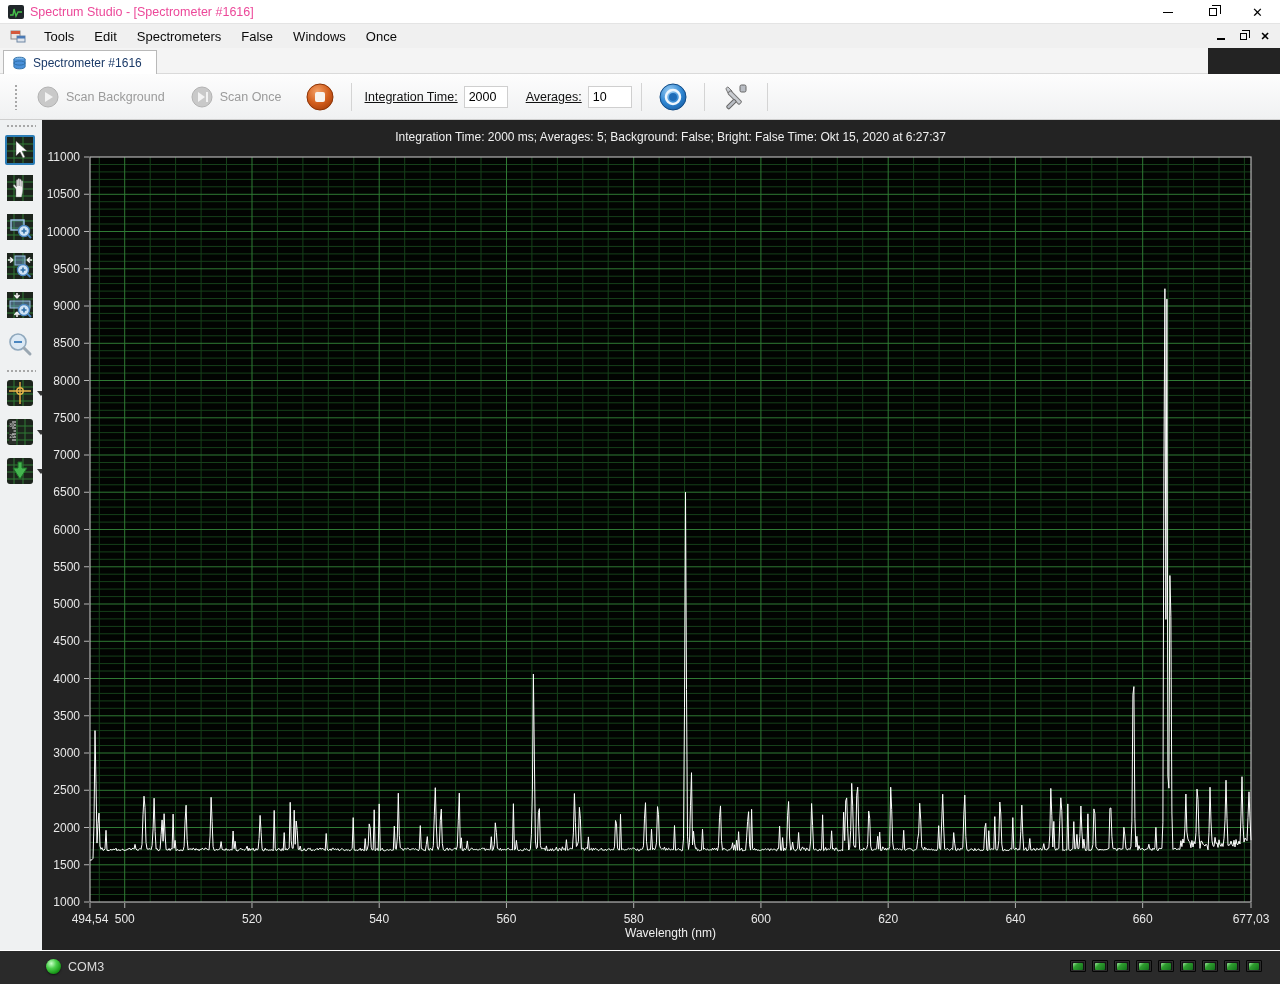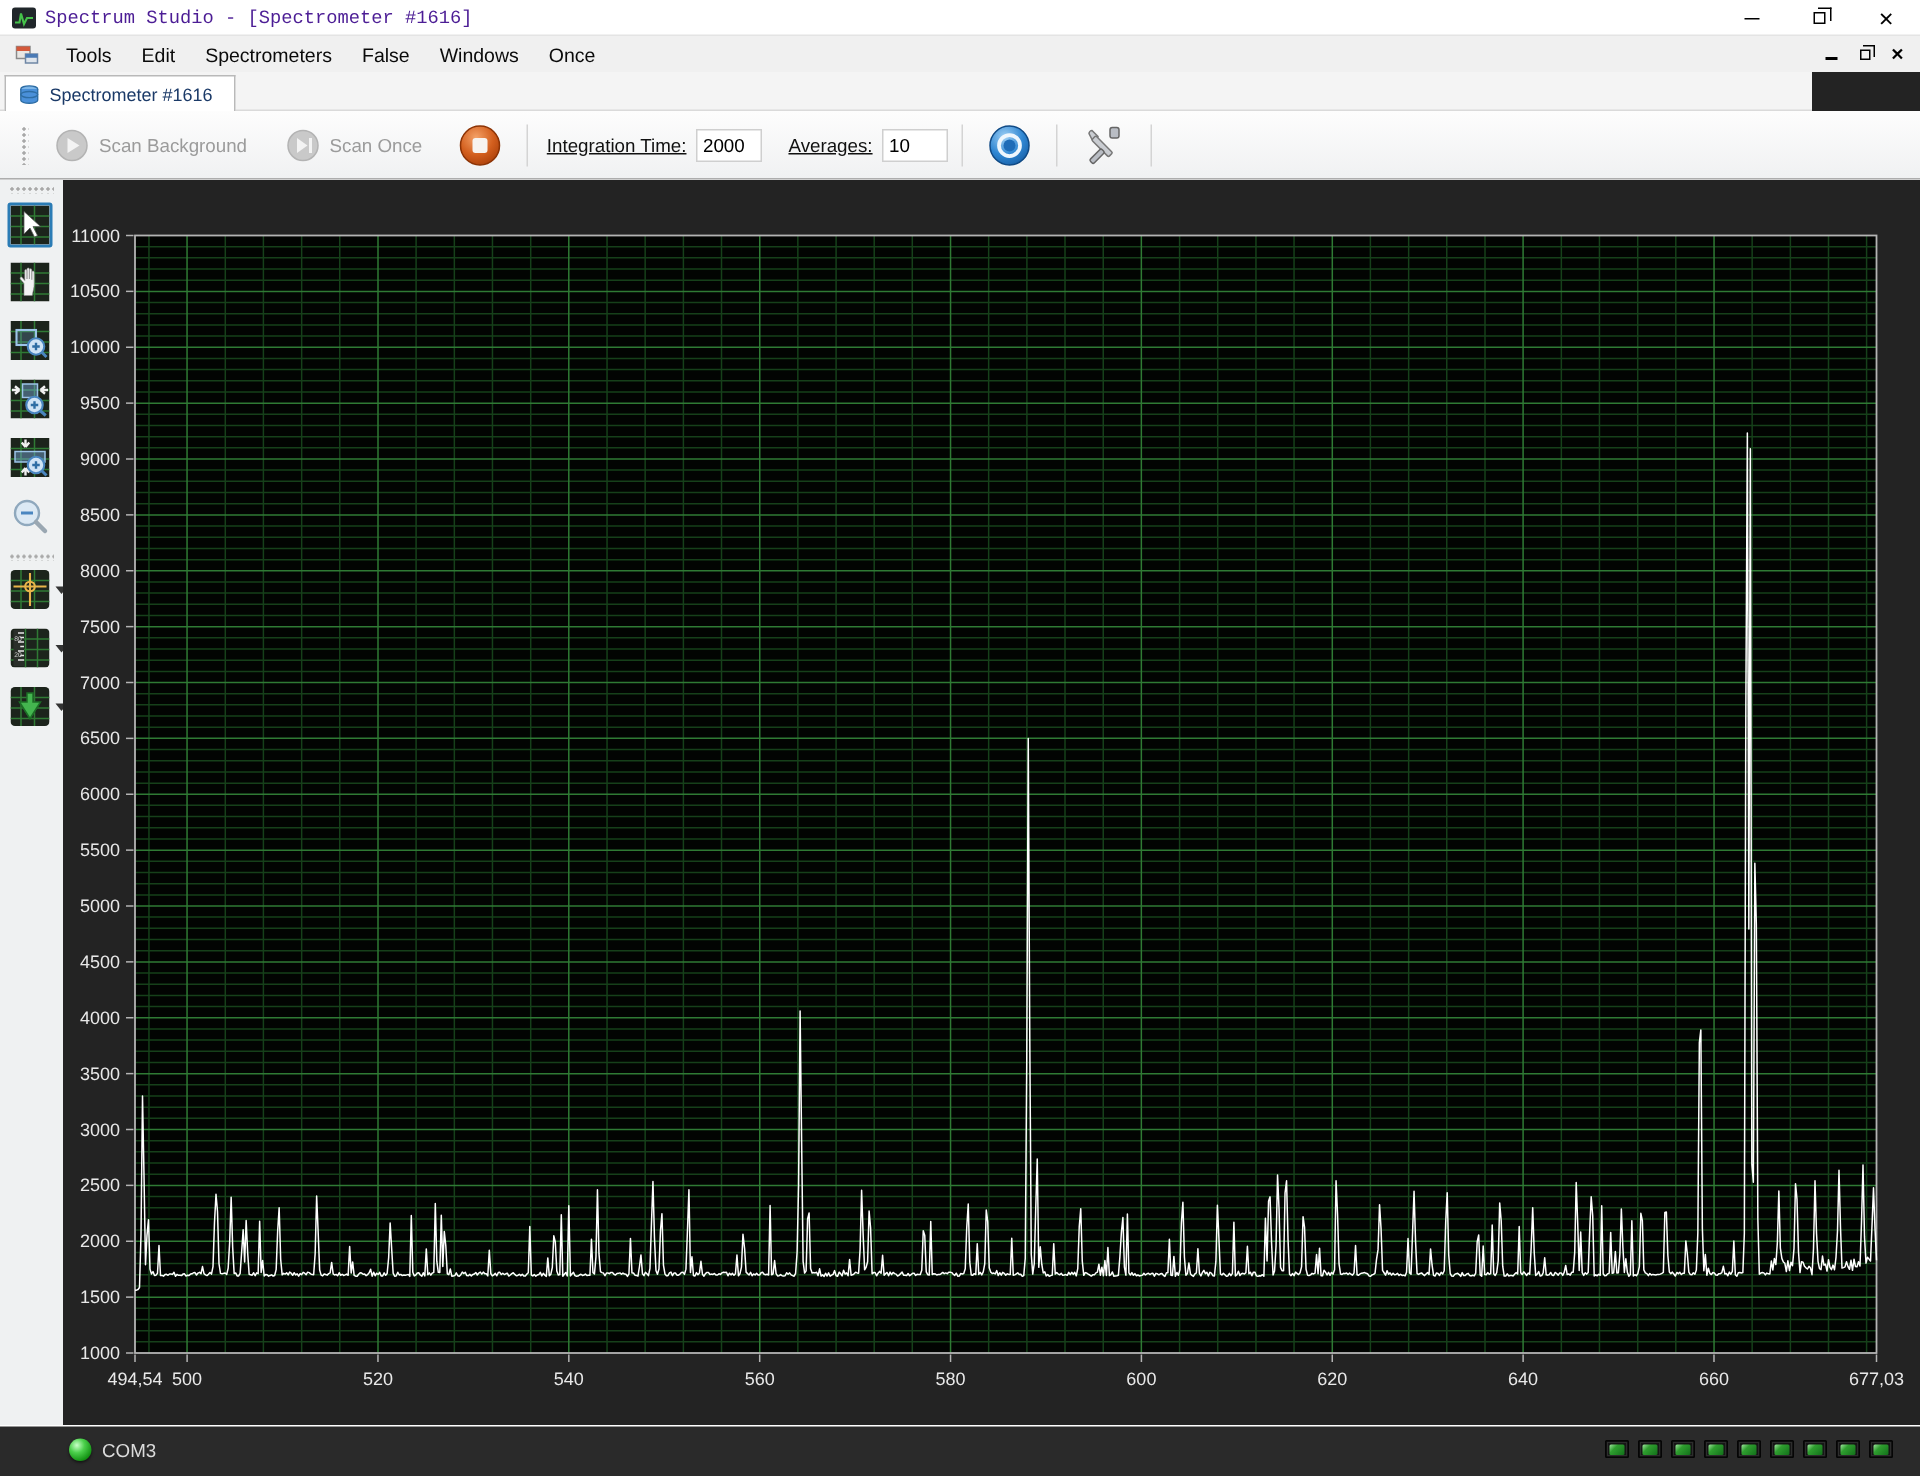--- a/index.html
+++ b/index.html
@@ -2,21 +2,21 @@
 <html><head>
 <meta charset="utf-8">
 <style>
   * { margin:0; padding:0; box-sizing:border-box; }
   html,body { width:1280px; height:984px; overflow:hidden; }
   body { font-family:"Liberation Sans", sans-serif; background:#232323; position:relative; }
 
   
   .titlebar { position:absolute; left:0; top:0; width:1280px; height:24px; background:#ffffff; display:flex; align-items:center; border-bottom:1px solid #e4e4e4; }
   .titlebar .app-icon { width:16px; height:16px; margin:0 6px 0 8px; }
-  .titlebar .title-text { font-size:12.5px; color:#4c1d95;font-family:Liberation Mono, monospace; }
+  .titlebar .title-text { font-size:12.5px; color:#ec4899; }
   .win-controls { position:absolute; right:0; top:0; height:24px; display:flex; }
   .win-btn { width:45px; height:24px; display:flex; align-items:center; justify-content:center; color:#000; font-size:12px; cursor:default; }
   .glyph-min { width:10px; height:1px; background:#000; display:inline-block; }
   .glyph-restore { width:8px; height:8px; border:1px solid #000; position:relative; display:inline-block; background:#fff; }
   .glyph-restore:before { content:""; position:absolute; left:2px; top:-4px; width:8px; height:8px; border:1px solid #000; border-left:none; border-bottom:none; }
   .glyph-close { font-size:13px; line-height:1; }
 
   
   .menubar { position:absolute; left:0; top:24px; width:1280px; height:24px; background:#f0f0f0; display:flex; align-items:center; }
   .menubar .mdi-icon { width:16px; height:16px; margin:0 8px 0 10px; }
@@ -322,20 +322,21 @@
           <path d="M0 7h26M0 14h26M0 21h26M7 0v26M16 0v26"></path>
         </g>
       <path d="M13 5 V13 H18 L13 21 L8 13 H13Z" fill="#3fae4a" stroke="#1c6e26" stroke-width="1" transform="rotate(0 13 13)"></path>
       <polygon points="6,10 13,21 20,10 15,10 15,4 11,4 11,10" fill="#44b54f" stroke="#1c6e26"></polygon>
     </svg>
     <span class="dd-arrow"></span>
   </div>
 </div>
 
 <div class="chart-panel">
+  <div class="chart-title">Integration Time: 2000 ms; Averages: 5; Background: False; Bright: False Time: Okt 15, 2020 at 6:27:37</div>
   <svg id="plot-svg" width="1238" height="830">
       <rect x="48" y="37" width="1161" height="745" fill="#020402"></rect>
       <path d="M48 774.5H1209M48 767.1H1209M48 759.6H1209M48 752.2H1209M48 737.3H1209M48 729.9H1209M48 722.4H1209M48 715.0H1209M48 700.0H1209M48 692.6H1209M48 685.1H1209M48 677.7H1209M48 662.8H1209M48 655.4H1209M48 647.9H1209M48 640.5H1209M48 625.5H1209M48 618.1H1209M48 610.6H1209M48 603.2H1209M48 588.3H1209M48 580.9H1209M48 573.4H1209M48 566.0H1209M48 551.0H1209M48 543.6H1209M48 536.1H1209M48 528.7H1209M48 513.8H1209M48 506.4H1209M48 498.9H1209M48 491.4H1209M48 476.6H1209M48 469.1H1209M48 461.6H1209M48 454.2H1209M48 439.3H1209M48 431.9H1209M48 424.4H1209M48 416.9H1209M48 402.1H1209M48 394.6H1209M48 387.1H1209M48 379.7H1209M48 364.8H1209M48 357.4H1209M48 349.9H1209M48 342.5H1209M48 327.6H1209M48 320.1H1209M48 312.6H1209M48 305.2H1209M48 290.3H1209M48 282.8H1209M48 275.4H1209M48 268.0H1209M48 253.1H1209M48 245.6H1209M48 238.1H1209M48 230.7H1209M48 215.8H1209M48 208.4H1209M48 200.9H1209M48 193.4H1209M48 178.5H1209M48 171.1H1209M48 163.6H1209M48 156.2H1209M48 141.3H1209M48 133.9H1209M48 126.4H1209M48 119.0H1209M48 104.0H1209M48 96.6H1209M48 89.1H1209M48 81.7H1209M48 66.8H1209M48 59.4H1209M48 51.9H1209M48 44.5H1209M57.3 37V782M108.2 37V782M133.6 37V782M159.1 37V782M184.5 37V782M235.4 37V782M260.9 37V782M286.3 37V782M311.8 37V782M362.7 37V782M388.1 37V782M413.6 37V782M439.0 37V782M489.9 37V782M515.4 37V782M540.8 37V782M566.2 37V782M617.1 37V782M642.6 37V782M668.0 37V782M693.5 37V782M744.4 37V782M769.8 37V782M795.3 37V782M820.7 37V782M871.6 37V782M897.1 37V782M922.5 37V782M948.0 37V782M998.9 37V782M1024.3 37V782M1049.8 37V782M1075.2 37V782M1126.1 37V782M1151.6 37V782M1177.0 37V782M1202.4 37V782" stroke="#16401a" stroke-width="1" fill="none"></path>
       <path d="M48 744.8H1209M48 707.5H1209M48 670.3H1209M48 633.0H1209M48 595.8H1209M48 558.5H1209M48 521.3H1209M48 484.0H1209M48 446.8H1209M48 409.5H1209M48 372.2H1209M48 335.0H1209M48 297.8H1209M48 260.5H1209M48 223.3H1209M48 186.0H1209M48 148.8H1209M48 111.5H1209M48 74.3H1209M82.7 37V782M210.0 37V782M337.2 37V782M464.5 37V782M591.7 37V782M718.9 37V782M846.2 37V782M973.4 37V782M1100.7 37V782" stroke="#2f7a34" stroke-width="1" fill="none"></path>
       <rect x="48" y="37" width="1161" height="745" fill="none" stroke="#b4b4b4" stroke-width="1.2"></rect>
       <line x1="42" y1="782" x2="47" y2="782" stroke="#b4b4b4" stroke-width="1"></line>
       <text x="38" y="786" fill="#e8e8e8" font-size="12" text-anchor="end" font-family="'Liberation Sans',sans-serif">1000</text>
       <line x1="42" y1="744.75" x2="47" y2="744.75" stroke="#b4b4b4" stroke-width="1"></line>
       <text x="38" y="748.75" fill="#e8e8e8" font-size="12" text-anchor="end" font-family="'Liberation Sans',sans-serif">1500</text>
       <line x1="42" y1="707.5" x2="47" y2="707.5" stroke="#b4b4b4" stroke-width="1"></line>
@@ -393,20 +394,21 @@
       <line x1="846.175571264179" y1="783" x2="846.175571264179" y2="788" stroke="#b4b4b4" stroke-width="1"></line>
       <text x="846.175571264179" y="803" fill="#e8e8e8" font-size="12" text-anchor="middle" font-family="'Liberation Sans',sans-serif">620</text>
       <line x1="973.415420023015" y1="783" x2="973.415420023015" y2="788" stroke="#b4b4b4" stroke-width="1"></line>
       <text x="973.415420023015" y="803" fill="#e8e8e8" font-size="12" text-anchor="middle" font-family="'Liberation Sans',sans-serif">640</text>
       <line x1="1100.6552687818512" y1="783" x2="1100.6552687818512" y2="788" stroke="#b4b4b4" stroke-width="1"></line>
       <text x="1100.6552687818512" y="803" fill="#e8e8e8" font-size="12" text-anchor="middle" font-family="'Liberation Sans',sans-serif">660</text>
       <line x1="1209" y1="783" x2="1209" y2="788" stroke="#b4b4b4" stroke-width="1"></line>
       <text x="1209" y="803" fill="#e8e8e8" font-size="12" text-anchor="middle" font-family="'Liberation Sans',sans-serif">677,03</text>
       <polyline points="48.0,740.1 49.0,740.1 50.0,739.7 51.0,738.3 52.0,703.0 53.0,610.6 54.0,663.8 55.0,723.1 56.0,703.6 57.0,693.1 58.0,726.1 59.0,729.3 60.0,727.7 61.0,730.3 62.0,730.1 63.0,728.8 64.0,710.3 65.0,730.4 66.0,730.3 67.0,730.8 68.0,729.7 69.0,729.5 70.0,730.2 71.0,729.3 72.0,729.3 73.0,729.6 74.0,728.2 75.0,730.8 76.0,729.6 77.0,730.2 78.0,730.2 79.0,730.4 80.0,729.4 81.0,729.2 82.0,730.7 83.0,730.1 84.0,730.3 85.0,729.4 86.0,729.2 87.0,728.5 88.0,728.4 89.0,730.0 90.0,728.7 91.0,728.2 92.0,729.2 93.0,724.4 94.0,729.1 95.0,729.9 96.0,730.4 97.0,729.5 98.0,728.3 99.0,729.4 100.0,724.4 101.0,694.8 102.0,676.2 103.0,687.7 104.0,722.5 105.0,728.9 106.1,729.2 107.1,728.9 108.1,728.7 109.1,729.7 110.1,725.5 111.1,708.5 112.1,678.2 113.1,711.3 114.1,729.0 115.1,728.6 116.1,730.6 117.1,730.6 118.1,728.9 119.1,714.7 120.1,699.9 121.1,721.3 122.1,693.7 123.1,715.0 124.1,729.5 125.1,729.9 126.1,730.1 127.1,728.5 128.1,730.5 129.1,728.6 130.1,729.1 131.1,694.1 132.1,728.3 133.1,720.4 134.1,730.7 135.1,729.6 136.1,729.8 137.1,730.8 138.1,730.3 139.1,729.9 140.1,730.7 141.1,730.3 142.1,726.4 143.1,700.9 144.1,685.2 145.1,719.4 146.1,729.9 147.1,728.9 148.1,729.4 149.1,728.5 150.1,729.9 151.1,728.1 152.1,728.8 153.1,730.2 154.1,728.5 155.1,729.9 156.1,729.2 157.1,730.8 158.1,729.1 159.1,729.8 160.1,728.2 161.1,728.8 162.1,729.8 163.1,728.1 164.1,728.4 165.1,729.2 166.1,729.7 167.1,729.8 168.1,715.9 169.1,677.3 170.1,701.4 171.1,726.7 172.1,730.1 173.1,730.6 174.1,729.3 175.1,729.7 176.1,730.1 177.1,729.1 178.1,728.6 179.1,721.6 180.1,729.2 181.1,730.0 182.1,729.6 183.1,730.5 184.1,728.5 185.1,730.2 186.1,729.5 187.1,730.3 188.1,729.9 189.1,729.4 190.1,730.2 191.1,711.0 192.1,728.7 193.1,721.3 194.1,730.2 195.1,730.8 196.1,730.8 197.1,729.5 198.1,728.5 199.1,728.7 200.1,729.5 201.1,729.4 202.1,730.4 203.1,729.7 204.1,728.5 205.1,726.2 206.1,730.8 207.1,728.1 208.1,730.5 209.1,728.8 210.1,729.7 211.1,728.2 212.1,730.7 213.1,730.7 214.1,728.6 215.1,730.2 216.1,729.0 217.1,718.5 218.1,695.4 219.1,712.3 220.1,728.8 221.1,730.8 222.1,730.7 223.2,728.2 224.2,730.0 225.2,729.6 226.2,730.4 227.2,730.0 228.2,730.2 229.2,729.9 230.2,729.6 231.2,730.9 232.2,690.4 233.2,728.2 234.2,730.6 235.2,730.0 236.2,728.7 237.2,728.5 238.2,730.0 239.2,730.8 240.2,728.5 241.2,730.6 242.2,712.6 243.2,729.8 244.2,728.6 245.2,730.1 246.2,728.7 247.2,728.2 248.2,682.3 249.2,720.8 250.2,728.2 251.2,728.3 252.2,690.2 253.2,724.3 254.2,701.0 255.2,710.5 256.2,729.2 257.2,729.8 258.2,726.0 259.2,730.8 260.2,730.6 261.2,730.4 262.2,728.6 263.2,730.5 264.2,730.8 265.2,729.8 266.2,728.1 267.2,729.0 268.2,728.2 269.2,730.4 270.2,730.5 271.2,729.6 272.2,730.6 273.2,729.7 274.2,729.3 275.2,728.3 276.2,730.0 277.2,728.7 278.2,728.1 279.2,729.4 280.2,728.1 281.2,729.1 282.2,729.2 283.2,730.6 284.2,713.5 285.2,729.0 286.2,730.6 287.2,729.9 288.2,728.9 289.2,730.5 290.2,728.4 291.2,728.2 292.2,729.7 293.2,728.8 294.2,729.7 295.2,729.2 296.2,728.8 297.2,730.7 298.2,730.0 299.2,729.1 300.2,728.5 301.2,729.6 302.2,730.5 303.2,730.3 304.2,729.5 305.2,730.4 306.2,729.5 307.2,730.6 308.2,730.7 309.2,729.4 310.2,728.5 311.2,697.6 312.2,730.0 313.2,730.6 314.2,729.7 315.2,730.8 316.2,730.0 317.2,729.7 318.2,728.2 319.2,730.6 320.2,728.9 321.2,730.1 322.2,730.9 323.2,718.6 324.2,730.5 325.2,729.6 326.2,725.0 327.2,703.9 328.2,708.0 329.2,727.3 330.2,730.0 331.2,729.7 332.2,689.8 333.2,730.8 334.2,729.5 335.2,728.3 336.2,730.6 337.2,683.9 338.3,730.6 339.3,729.3 340.3,728.2 341.3,730.4 342.3,730.8 343.3,730.7 344.3,730.0 345.3,729.5 346.3,730.3 347.3,730.0 348.3,729.4 349.3,730.3 350.3,730.2 351.3,730.1 352.3,706.1 353.3,728.5 354.3,729.3 355.3,717.9 356.3,673.2 357.3,715.6 358.3,727.7 359.3,728.4 360.3,728.7 361.3,730.5 362.3,728.7 363.3,728.7 364.3,729.1 365.3,728.3 366.3,728.3 367.3,729.5 368.3,730.0 369.3,729.0 370.3,728.9 371.3,728.6 372.3,729.5 373.3,728.7 374.3,729.4 375.3,729.5 376.3,730.9 377.3,729.2 378.3,705.6 379.3,728.7 380.3,728.7 381.3,730.1 382.3,730.3 383.3,730.8 384.3,724.5 385.3,716.6 386.3,729.2 387.3,730.4 388.3,728.2 389.3,729.2 390.3,730.4 391.3,725.7 392.3,695.8 393.3,667.7 394.3,705.0 395.3,727.0 396.3,729.5 397.3,726.0 398.3,700.6 399.3,689.1 400.3,723.4 401.3,729.3 402.3,730.5 403.3,730.5 404.3,728.6 405.3,728.1 406.3,730.4 407.3,728.7 408.3,728.7 409.3,730.1 410.3,730.1 411.3,729.4 412.3,728.3 413.3,728.1 414.3,729.6 415.3,726.1 416.3,700.5 417.3,673.1 418.3,728.4 419.3,717.8 420.3,730.3 421.3,730.7 422.3,728.4 423.3,729.8 424.3,728.6 425.3,720.9 426.3,729.5 427.3,730.8 428.3,729.1 429.3,728.3 430.3,728.3 431.3,729.7 432.3,729.4 433.3,729.6 434.3,729.0 435.3,730.0 436.3,730.0 437.3,729.2 438.3,729.6 439.3,728.6 440.3,728.2 441.3,728.4 442.3,728.2 443.3,730.5 444.3,728.8 445.3,729.9 446.3,728.9 447.3,730.2 448.3,729.2 449.3,716.7 450.3,730.5 451.3,729.2 452.3,724.7 453.3,702.8 454.4,712.4 455.4,728.1 456.4,729.1 457.4,730.0 458.4,728.2 459.4,730.5 460.4,729.3 461.4,730.0 462.4,728.9 463.4,730.0 464.4,730.0 465.4,728.5 466.4,728.2 467.4,729.5 468.4,729.8 469.4,729.5 470.4,730.0 471.4,683.7 472.4,729.9 473.4,729.2 474.4,720.4 475.4,729.1 476.4,730.6 477.4,730.5 478.4,729.7 479.4,730.5 480.4,730.7 481.4,730.5 482.4,728.5 483.4,729.5 484.4,728.6 485.4,729.9 486.4,730.4 487.4,730.8 488.4,728.9 489.4,714.8 490.4,669.9 491.4,554.0 492.4,640.0 493.4,721.0 494.4,728.7 495.4,727.2 496.4,692.6 497.4,688.6 498.4,725.6 499.4,728.7 500.4,728.4 501.4,728.6 502.4,728.2 503.4,730.4 504.4,725.9 505.4,730.7 506.4,729.9 507.4,730.9 508.4,728.8 509.4,730.7 510.4,728.6 511.4,730.8 512.4,730.1 513.4,729.6 514.4,727.1 515.4,730.5 516.4,730.8 517.4,728.1 518.4,729.1 519.4,730.6 520.4,726.8 521.4,729.4 522.4,728.6 523.4,730.5 524.4,719.7 525.4,730.1 526.4,729.9 527.4,729.2 528.4,728.1 529.4,728.6 530.4,728.8 531.4,712.9 532.4,673.5 533.4,702.4 534.4,726.5 535.4,724.9 536.4,721.2 537.4,687.3 538.4,698.7 539.4,729.2 540.4,728.4 541.4,728.3 542.4,730.5 543.4,728.8 544.4,727.6 545.4,728.8 546.4,716.9 547.4,730.2 548.4,729.1 549.4,728.3 550.4,730.5 551.4,728.1 552.4,729.8 553.4,728.3 554.4,729.1 555.4,729.4 556.4,730.7 557.4,730.1 558.4,729.1 559.4,728.1 560.4,730.1 561.4,730.2 562.4,730.4 563.4,729.0 564.4,730.5 565.4,729.7 566.4,728.9 567.4,728.8 568.4,730.3 569.4,729.5 570.4,729.7 571.5,729.7 572.5,726.8 573.5,700.5 574.5,703.7 575.5,727.9 576.5,729.8 577.5,730.0 578.5,694.3 579.5,729.7 580.5,729.1 581.5,729.3 582.5,730.0 583.5,729.7 584.5,729.7 585.5,729.1 586.5,728.3 587.5,729.1 588.5,728.6 589.5,729.1 590.5,728.2 591.5,728.1 592.5,728.4 593.5,729.5 594.5,730.3 595.5,728.8 596.5,730.8 597.5,730.7 598.5,729.0 599.5,729.3 600.5,729.0 601.5,725.8 602.5,698.2 603.5,682.7 604.5,721.3 605.5,730.0 606.5,730.1 607.5,729.1 608.5,729.7 609.5,709.2 610.5,729.6 611.5,728.3 612.5,729.9 613.5,727.9 614.5,722.6 615.5,686.6 616.5,694.6 617.5,725.1 618.5,728.1 619.5,729.0 620.5,728.7 621.5,729.3 622.5,727.1 623.5,730.3 624.5,728.5 625.5,730.1 626.5,728.2 627.5,728.9 628.5,730.1 629.5,729.2 630.5,729.6 631.5,729.6 632.5,705.5 633.5,730.2 634.5,729.9 635.5,729.3 636.5,728.5 637.5,729.6 638.5,729.5 639.5,730.9 640.5,730.4 641.5,718.9 642.5,587.2 643.5,372.3 644.5,569.5 645.5,716.2 646.5,729.4 647.5,722.5 648.5,685.3 649.5,652.7 650.5,724.9 651.5,711.2 652.5,722.8 653.5,728.6 654.5,727.9 655.5,730.6 656.5,729.7 657.5,730.9 658.5,730.4 659.5,730.1 660.5,709.1 661.5,729.4 662.5,728.3 663.5,729.4 664.5,729.8 665.5,728.9 666.5,730.2 667.5,730.0 668.5,729.7 669.5,730.2 670.5,728.2 671.5,729.8 672.5,728.2 673.5,729.6 674.5,728.2 675.5,730.6 676.5,725.8 677.5,697.7 678.5,685.9 679.5,720.6 680.5,730.2 681.5,728.4 682.5,728.7 683.5,729.4 684.5,730.0 685.5,730.7 686.5,729.9 687.6,729.9 688.6,728.6 689.6,728.1 690.6,722.8 691.6,730.1 692.6,724.8 693.6,730.5 694.6,720.3 695.6,730.3 696.6,711.7 697.6,730.4 698.6,729.7 699.6,728.0 700.6,730.9 701.6,730.6 702.6,730.5 703.6,730.2 704.6,717.9 705.6,701.4 706.6,691.7 707.6,724.8 708.6,730.1 709.6,689.3 710.6,728.6 711.6,730.0 712.6,728.4 713.6,730.2 714.6,729.1 715.6,730.5 716.6,730.0 717.6,730.6 718.6,730.4 719.6,730.1 720.6,728.9 721.6,730.0 722.6,729.3 723.6,728.8 724.6,729.7 725.6,729.0 726.6,728.9 727.6,730.8 728.6,728.9 729.6,729.2 730.6,729.9 731.6,729.2 732.6,729.0 733.6,730.2 734.6,730.9 735.6,728.5 736.6,728.5 737.6,706.2 738.6,730.2 739.6,730.3 740.6,717.6 741.6,730.9 742.6,728.3 743.6,730.2 744.6,726.5 745.6,695.2 746.6,681.5 747.6,718.0 748.6,730.2 749.6,729.0 750.6,722.0 751.6,729.1 752.6,730.3 753.6,730.9 754.6,729.2 755.6,728.6 756.6,712.5 757.6,728.9 758.6,730.6 759.6,728.3 760.6,726.9 761.6,729.1 762.6,728.2 763.6,730.7 764.6,728.2 765.6,728.7 766.6,730.5 767.6,730.6 768.6,721.1 769.6,683.5 770.6,705.4 771.6,729.2 772.6,730.0 773.6,728.9 774.6,729.8 775.6,730.8 776.6,730.6 777.6,728.9 778.6,730.4 779.6,728.9 780.6,694.8 781.6,730.7 782.6,729.8 783.6,727.5 784.6,730.3 785.6,729.1 786.6,728.9 787.6,729.3 788.6,728.4 789.6,710.8 790.6,729.2 791.6,728.2 792.6,730.5 793.6,728.1 794.6,728.1 795.6,730.6 796.6,730.9 797.6,730.5 798.6,730.6 799.6,729.8 800.6,730.8 801.6,692.1 802.7,720.6 803.7,680.9 804.7,677.9 805.7,708.4 806.7,730.0 807.7,727.3 808.7,710.5 809.7,663.4 810.7,686.2 811.7,724.9 812.7,727.2 813.7,727.1 814.7,675.2 815.7,667.2 816.7,706.7 817.7,729.5 818.7,730.4 819.7,729.0 820.7,730.4 821.7,728.1 822.7,728.9 823.7,729.7 824.7,728.5 825.7,724.6 826.7,691.1 827.7,698.3 828.7,726.2 829.7,730.1 830.7,730.3 831.7,729.9 832.7,728.9 833.7,729.3 834.7,728.8 835.7,716.3 836.7,729.2 837.7,712.1 838.7,730.5 839.7,730.5 840.7,726.8 841.7,728.1 842.7,730.0 843.7,728.2 844.7,730.2 845.7,728.3 846.7,729.4 847.7,726.5 848.7,667.2 849.7,689.6 850.7,722.6 851.7,729.4 852.7,729.6 853.7,728.9 854.7,729.1 855.7,728.6 856.7,729.7 857.7,728.7 858.7,729.5 859.7,730.1 860.7,728.6 861.7,710.3 862.7,729.8 863.7,730.2 864.7,729.3 865.7,728.8 866.7,728.6 867.7,728.4 868.7,728.8 869.7,729.2 870.7,730.6 871.7,730.8 872.7,729.9 873.7,729.6 874.7,728.8 875.7,719.4 876.7,713.1 877.7,683.2 878.7,699.2 879.7,726.9 880.7,728.5 881.7,730.1 882.7,727.1 883.7,729.5 884.7,728.6 885.7,730.1 886.7,728.8 887.7,729.8 888.7,729.6 889.7,728.9 890.7,730.3 891.7,729.5 892.7,730.3 893.7,730.1 894.7,730.6 895.7,728.2 896.7,705.7 897.7,728.6 898.7,729.5 899.7,701.9 900.7,674.2 901.7,707.7 902.7,729.0 903.7,729.6 904.7,729.0 905.7,728.6 906.7,729.6 907.7,730.4 908.7,729.3 909.7,728.4 910.7,729.6 911.7,712.6 912.7,723.3 913.7,730.2 914.7,730.7 915.7,728.6 916.7,729.0 917.7,730.3 918.8,728.2 919.8,729.3 920.8,727.2 921.8,694.9 922.8,675.1 923.8,716.4 924.8,729.0 925.8,730.7 926.8,730.9 927.8,729.6 928.8,729.1 929.8,728.9 930.8,729.7 931.8,730.9 932.8,728.4 933.8,730.4 934.8,730.3 935.8,729.3 936.8,728.9 937.8,730.4 938.8,730.6 939.8,730.2 940.8,730.6 941.8,728.8 942.8,707.7 943.8,703.3 944.8,729.9 945.8,730.8 946.8,710.7 947.8,729.6 948.8,729.8 949.8,728.4 950.8,729.5 951.8,729.1 952.8,696.6 953.8,729.1 954.8,730.3 955.8,728.5 956.8,720.5 957.8,682.0 958.8,694.0 959.8,724.1 960.8,730.7 961.8,730.7 962.8,729.2 963.8,730.6 964.8,730.4 965.8,730.4 966.8,730.6 967.8,729.3 968.8,728.4 969.8,729.3 970.8,697.6 971.8,728.5 972.8,729.7 973.8,727.9 974.8,729.0 975.8,730.3 976.8,728.7 977.8,729.5 978.8,711.4 979.8,685.1 980.8,714.8 981.8,730.3 982.8,729.4 983.8,727.7 984.8,730.7 985.8,730.4 986.8,728.5 987.8,718.5 988.8,729.9 989.8,730.1 990.8,729.8 991.8,728.3 992.8,730.1 993.8,730.3 994.8,728.3 995.8,729.0 996.8,730.1 997.8,728.6 998.8,728.6 999.8,730.3 1000.8,728.3 1001.8,723.6 1002.8,729.7 1003.8,729.3 1004.8,730.1 1005.8,728.2 1006.8,728.2 1007.8,715.1 1008.8,668.4 1009.8,695.3 1010.8,727.0 1011.8,701.4 1012.8,728.4 1013.8,730.3 1014.8,728.5 1015.8,729.4 1016.8,728.3 1017.8,700.4 1018.8,677.8 1019.8,690.6 1020.8,730.6 1021.8,729.9 1022.8,730.5 1023.8,729.5 1024.8,730.2 1025.8,683.9 1026.8,729.2 1027.8,730.5 1028.8,730.4 1029.8,729.2 1030.8,728.7 1031.8,701.6 1032.8,728.9 1033.8,728.5 1034.9,714.4 1035.9,728.7 1036.9,728.5 1037.9,716.3 1038.9,686.0 1039.9,711.1 1040.9,728.3 1041.9,719.2 1042.9,728.2 1043.9,730.8 1044.9,729.7 1045.9,693.8 1046.9,730.7 1047.9,729.8 1048.9,730.5 1049.9,729.0 1050.9,724.5 1051.9,688.9 1052.9,693.7 1053.9,726.6 1054.9,728.6 1055.9,729.1 1056.9,730.4 1057.9,729.0 1058.9,730.0 1059.9,729.6 1060.9,729.8 1061.9,730.0 1062.9,729.6 1063.9,729.7 1064.9,729.4 1065.9,728.9 1066.9,728.3 1067.9,688.3 1068.9,688.0 1069.9,716.8 1070.9,728.0 1071.9,729.1 1072.9,728.1 1073.9,729.3 1074.9,730.7 1075.9,728.3 1076.9,729.1 1077.9,728.2 1078.9,729.7 1079.9,728.8 1080.9,728.8 1081.9,707.3 1082.9,716.0 1083.9,728.1 1084.9,729.7 1085.9,729.8 1086.9,728.5 1087.9,729.5 1088.9,726.7 1089.9,701.8 1090.9,575.1 1091.9,566.6 1092.9,698.7 1093.9,727.1 1094.9,716.3 1095.9,730.2 1096.9,725.5 1097.9,728.9 1098.9,729.7 1099.9,728.3 1100.9,728.7 1101.9,730.0 1102.9,730.1 1103.9,729.1 1104.9,729.1 1105.9,728.4 1106.9,724.2 1107.9,729.3 1108.9,729.0 1109.9,730.5 1110.9,728.1 1111.9,729.5 1112.9,727.6 1113.9,707.4 1114.9,729.8 1115.9,730.8 1116.9,728.5 1117.9,728.3 1118.9,728.7 1119.9,728.3 1120.9,702.3 1121.9,350.0 1122.9,168.7 1123.9,499.4 1124.9,179.1 1125.9,656.1 1126.9,668.2 1127.9,455.5 1128.9,496.7 1129.9,692.9 1130.9,729.5 1131.9,728.7 1132.9,728.3 1133.9,728.6 1134.9,729.9 1135.9,728.7 1136.9,729.2 1137.9,729.3 1138.9,720.7 1139.9,726.6 1140.9,719.0 1141.9,723.0 1142.9,708.4 1143.9,674.0 1144.9,712.1 1145.9,718.9 1146.9,721.3 1147.9,722.2 1148.9,727.7 1149.9,720.5 1151.0,727.0 1152.0,721.5 1153.0,723.8 1154.0,712.4 1155.0,669.1 1156.0,679.6 1157.0,714.5 1158.0,728.4 1159.0,721.1 1160.0,721.5 1161.0,724.2 1162.0,725.2 1163.0,726.0 1164.0,724.2 1165.0,725.4 1166.0,729.8 1167.0,712.5 1168.0,667.2 1169.0,702.0 1170.0,720.9 1171.0,725.8 1172.0,726.4 1173.0,717.4 1174.0,723.5 1175.0,722.8 1176.0,727.4 1177.0,719.8 1178.0,724.9 1179.0,726.4 1180.0,723.4 1181.0,726.5 1182.0,718.2 1183.0,700.7 1184.0,660.2 1185.0,698.5 1186.0,725.4 1187.0,725.1 1188.0,724.6 1189.0,721.1 1190.0,724.4 1191.0,726.2 1192.0,720.2 1193.0,726.9 1194.0,719.5 1195.0,724.4 1196.0,724.5 1197.0,721.1 1198.0,724.0 1199.0,695.0 1200.0,656.7 1201.0,704.6 1202.0,722.1 1203.0,718.1 1204.0,719.4 1205.0,720.7 1206.0,697.2 1207.0,671.8 1208.0,699.1 1209.0,720.2" fill="none" stroke="#ffffff" stroke-width="1" stroke-linejoin="round"></polyline>
     </svg>
+  <div class="chart-xlabel">Wavelength (nm)</div>
 </div>
 
 <div class="statusbar">
   <div class="com-led"></div>
   <div class="com-label">COM3</div>
   <div class="led-row" id="led-row">
       <span class="led-cell">
         <i></i>
       </span>
       <span class="led-cell">

